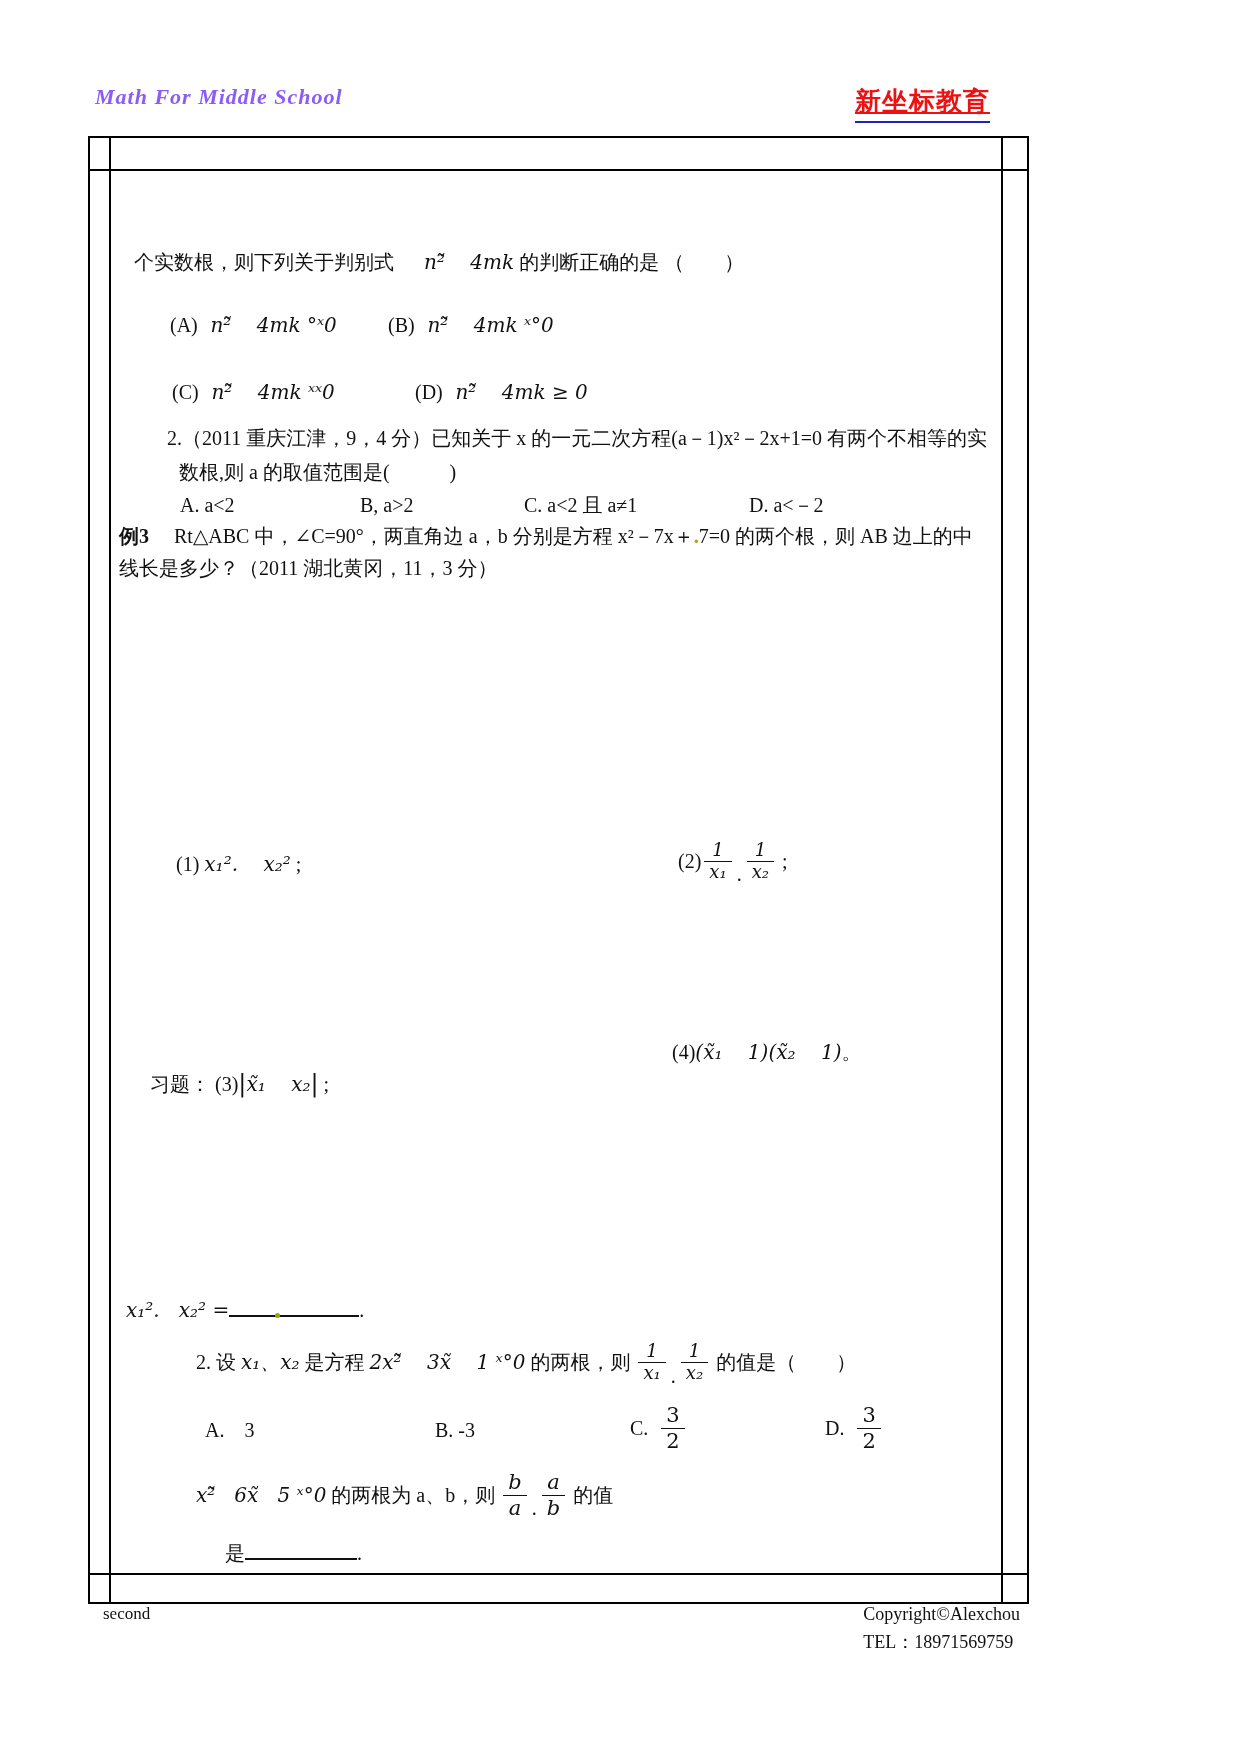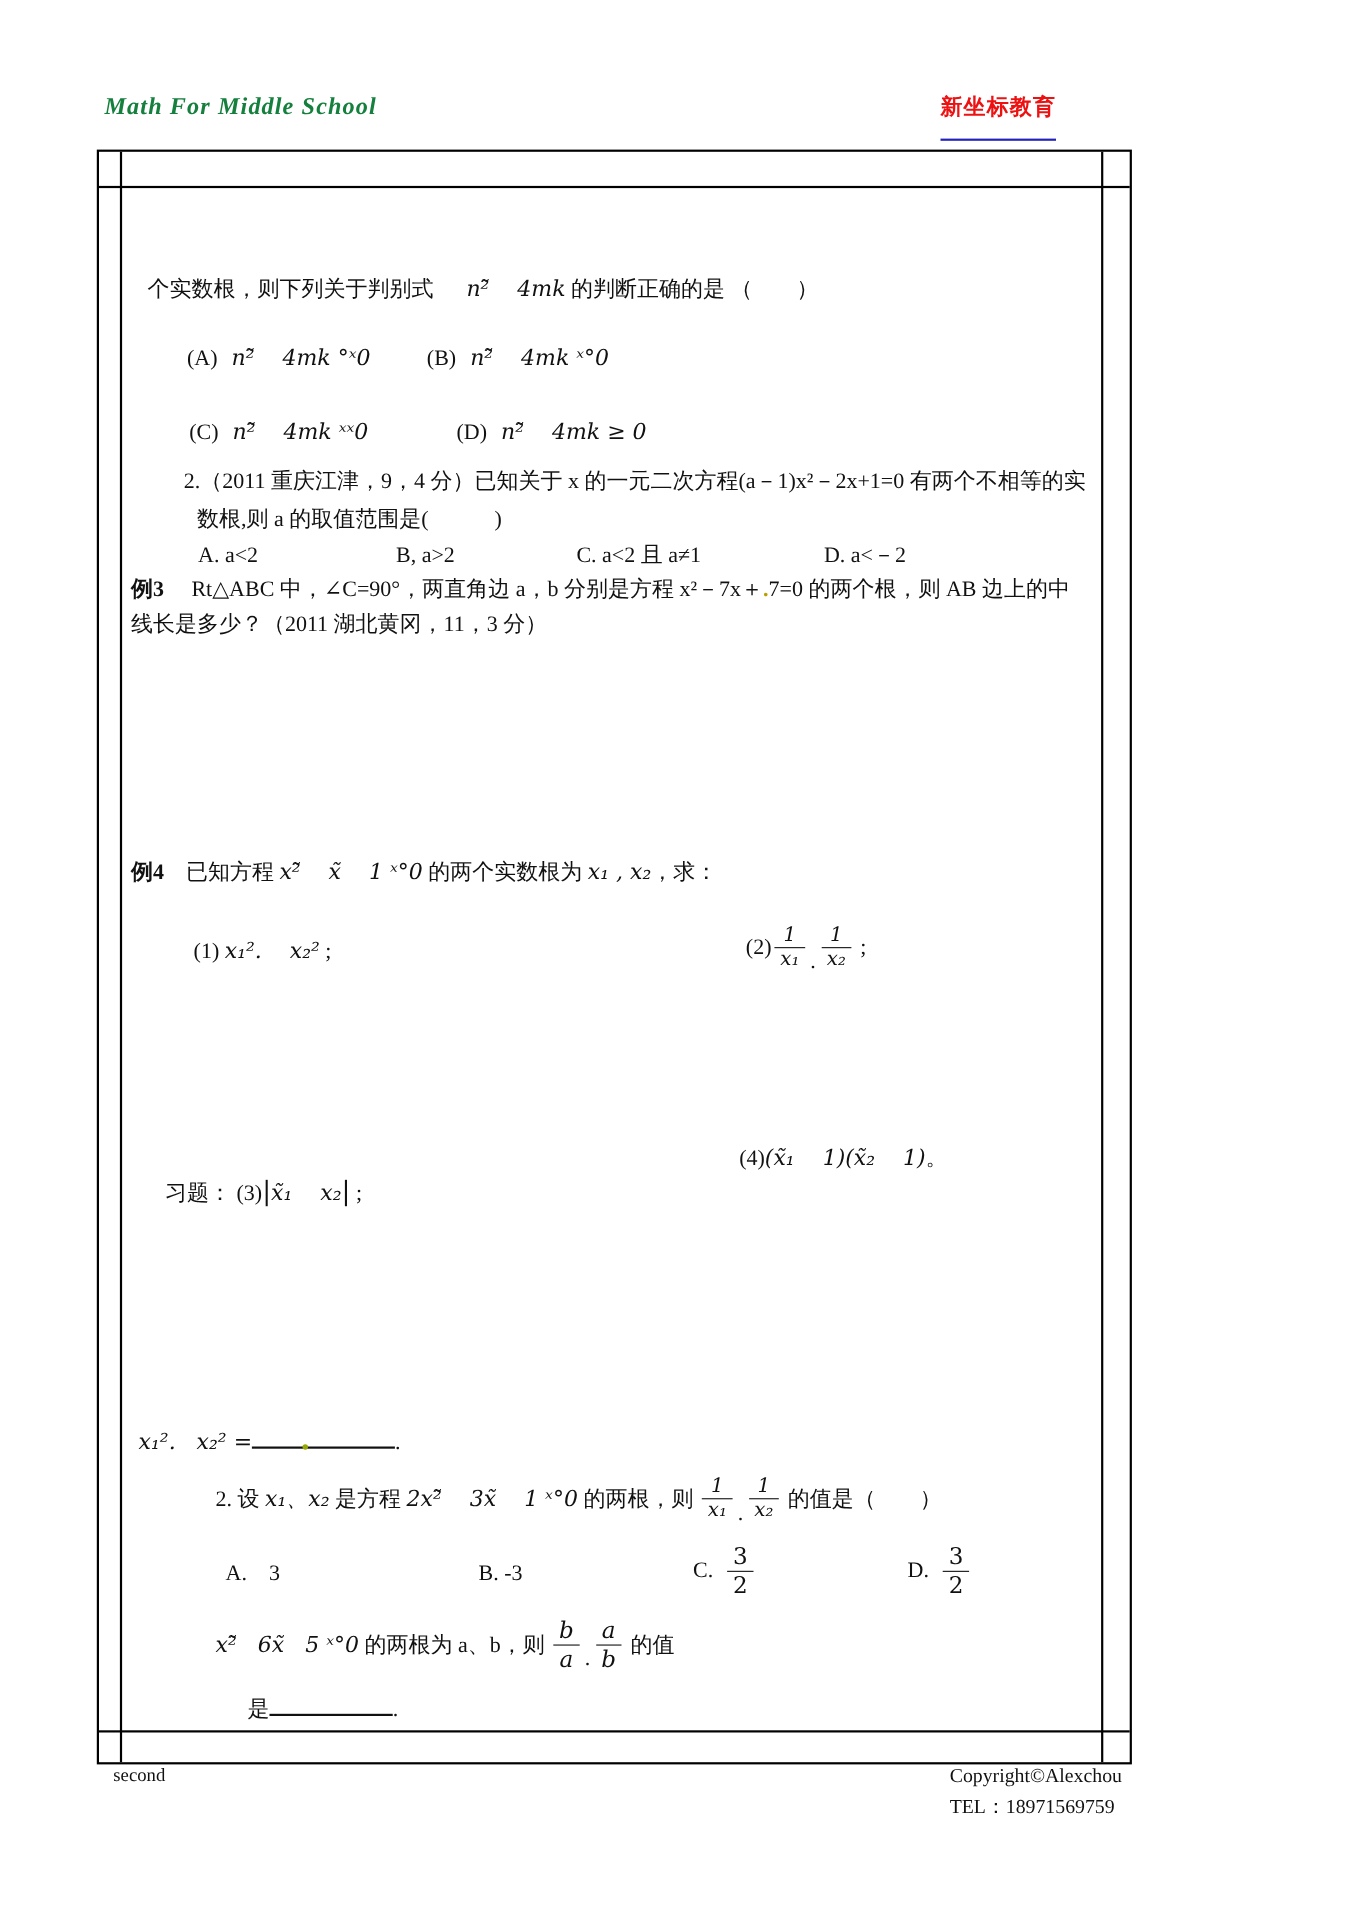--- a/index.html
+++ b/index.html
@@ -1,22 +1,22 @@
 <!DOCTYPE html>
 <html><head>
 <meta charset="utf-8">
 <style>
   html,body{margin:0;padding:0;background:#ffffff;}
   .page{position:relative;width:1241px;height:1754px;background:#fff;overflow:hidden;
         font-family:"Liberation Serif","DejaVu Serif",serif;color:#111;}
   
   .brand{position:absolute;left:95px;top:84px;font-size:22px;font-weight:700;font-style:italic;
-         color:#15803d;letter-spacing:1px;}
-  .logo{position:absolute;left:855px;top:84px;font-size:20px;font-weight:700;color:#ee1111;
-        border-bottom:2px solid #2222bb;padding-bottom:15px;letter-spacing:1px;}
+         color:#8b5cf6;letter-spacing:1px;}
+  .logo{position:absolute;left:855px;top:84px;font-size:26px;font-weight:700;color:#ee1111;
+        border-bottom:2px solid #2222bb;padding-bottom:2px;letter-spacing:1px;text-decoration:underline;}
   
   .tbl{position:absolute;left:88px;top:136px;width:937px;height:1464px;border:2px solid #000;}
   .vline{position:absolute;top:0;bottom:0;width:1.5px;background:#000;}
   .hline{position:absolute;left:0;right:0;height:1.5px;background:#000;}
   
   .ln{position:absolute;font-size:20px;white-space:pre;line-height:1.25;}
   .fxrow{position:absolute;display:flex;align-items:center;white-space:pre;font-size:20px;}
   .m{font-style:italic;font-family:"DejaVu Serif",serif;}
   .b{font-weight:700;}
   .sp{letter-spacing:1.5px;}
@@ -61,21 +61,20 @@
   <div class="ln" style="left:167px;top:426px">2.（2011 重庆江津，9，4 分）已知关于 x 的一元二次方程(a－1)x²－2x+1=0 有两个不相等的实</div>
   <div class="ln" style="left:179px;top:460px">数根,则 a 的取值范围是(　　　)</div>
   <div class="ln" style="left:180px;top:493px">A. a&lt;2</div>
   <div class="ln" style="left:360px;top:493px">B, a&gt;2</div>
   <div class="ln" style="left:524px;top:493px">C. a&lt;2 且 a≠1</div>
   <div class="ln" style="left:749px;top:493px">D. a&lt;－2</div>
 
   <div class="ln" style="left:119px;top:524px"><span class="b">例3</span><span>　 </span><span>Rt△ABC 中，∠C=90°，两直角边 a，b 分别是方程 x²－7x＋</span><span class="olive">.</span><span>7=0 的两个根，则 AB 边上的中</span></div>
   <div class="ln" style="left:119px;top:556px">线长是多少？（2011 湖北黄冈，11，3 分）</div>
 
-  <div class="ln" style="left:119px;top:780px"><span class="b">例4</span><span>　</span><span>已知方程 </span><span class="m">x²̃    x̃    1 ˣ°0</span><span> 的两个实数根为 </span><span class="m">x₁ , x₂</span><span>，求：</span></div>
 
   <div class="ln" style="left:176px;top:852px"><span>(1) </span><span class="m">x₁².    x₂²</span><span> ;</span></div>
 
   <div class="fxrow" style="left:678px;top:832px;height:58px">
     <span>(2)</span>
     <span class="frac it"><span class="num">1</span><span class="den">x₁</span></span>
     <span class="lowdot">.</span>
     <span class="frac it"><span class="num">1</span><span class="den">x₂</span></span>
     <span> ;</span>
   </div>

